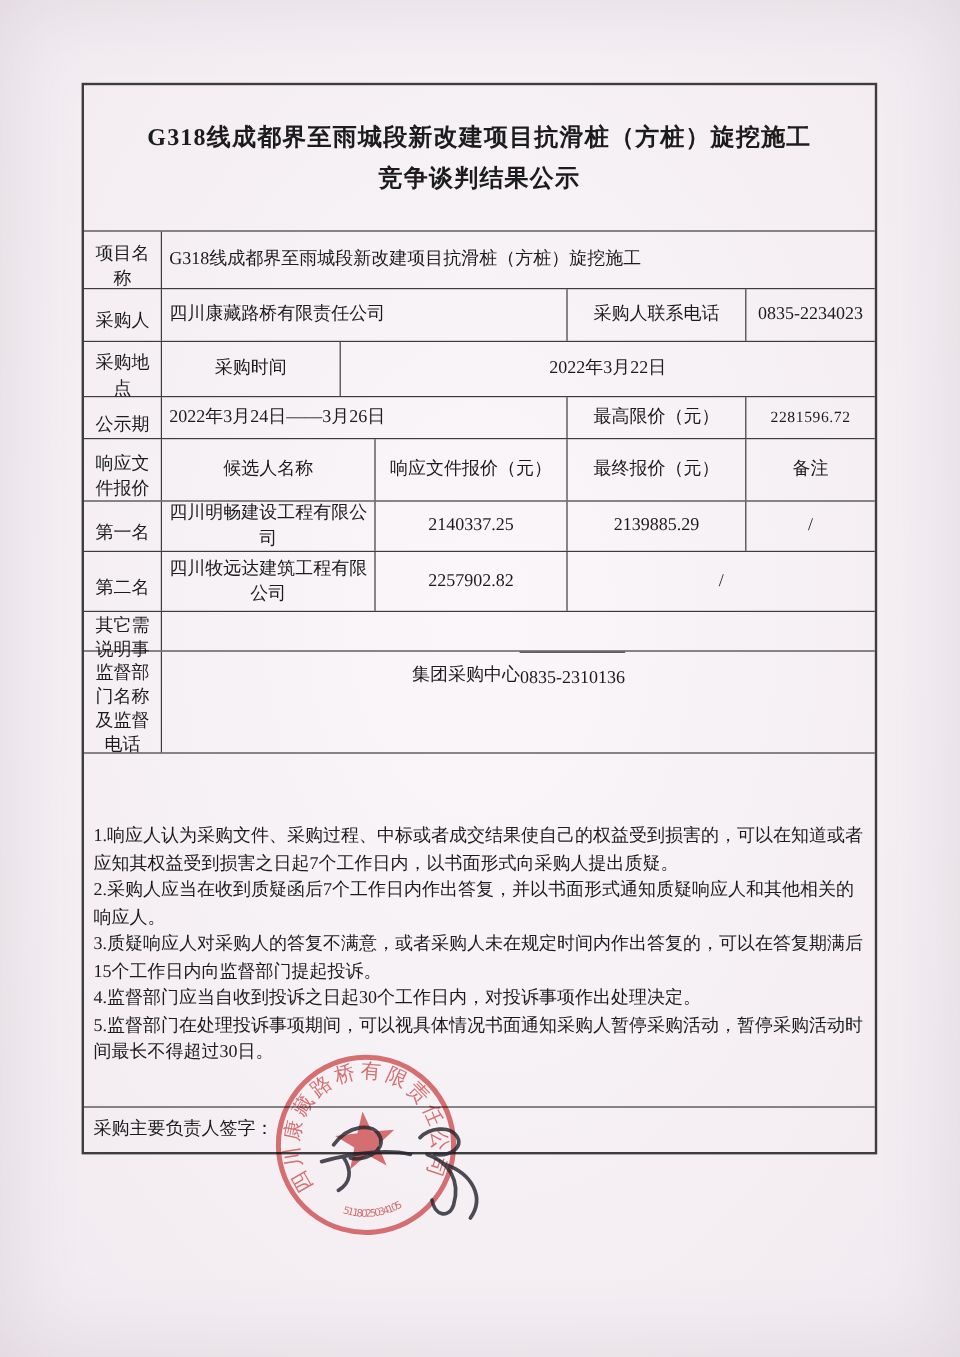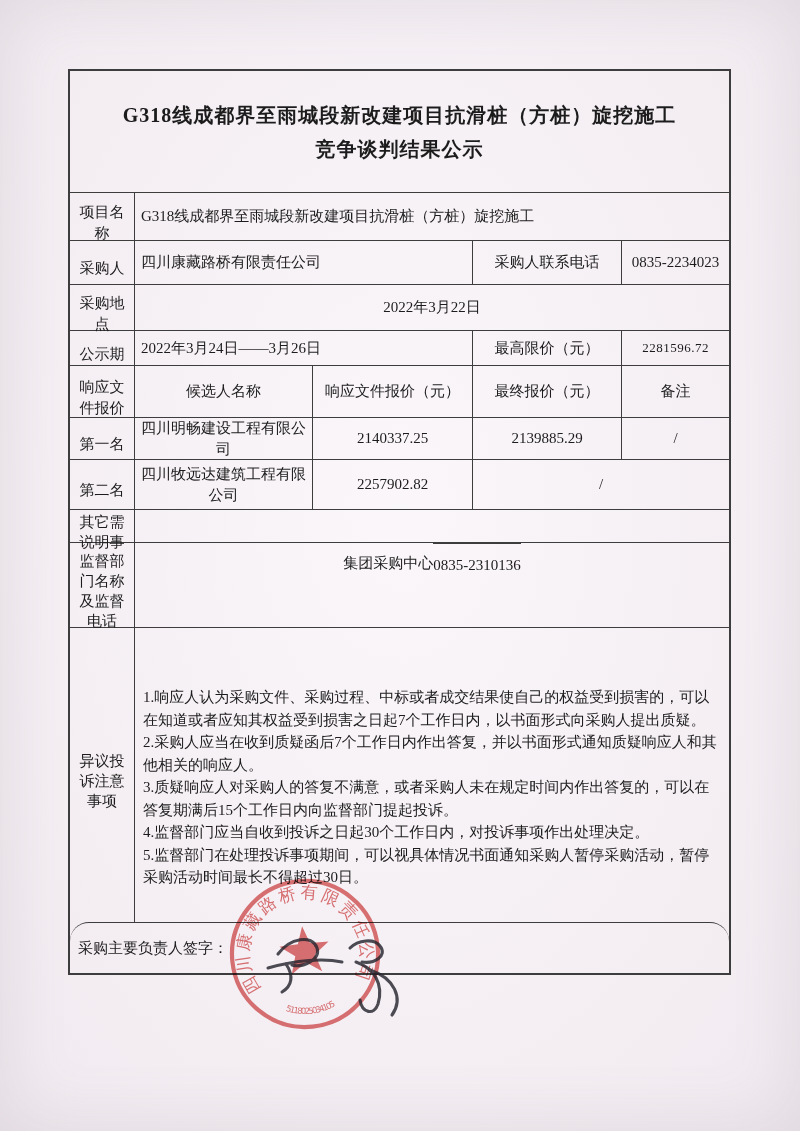--- a/index.html
+++ b/index.html
@@ -47,21 +47,21 @@
   .r-purchaser{height:44px;}
   .r-location{height:46px;}
   .r-publicity{height:35px;}
   .r-candheader{height:52px;font-weight:bold;}
   .r-candheader .cell{font-weight:normal;}
   .r-cand1{height:42px;}
   .r-cand2{height:50px;}
   .r-other{height:33px;}
   .r-supervision{height:85px;}
   .r-objection{height:295px;}
-  .r-signature{height:51px;border-radius:19px;}
+  .r-signature{height:38px;}
   .stack{flex-direction:row;padding:0;align-items:stretch;}
   .subrow{box-sizing:border-box;display:flex;align-items:center;justify-content:center;font-size:15px;}
   .subrow + .subrow{border-top:1px solid #3d3d3d;}
   .sub-a{height:40px;}
   .sub-b{height:44px;}
   .small-num{font-size:13px;letter-spacing:.5px;}
   .objection-text{
     align-items:flex-start;
     padding:58px 8px 8px 8px;
     text-align:left;justify-content:flex-start;
@@ -102,20 +102,21 @@
 
     <div class="row r-purchaser">
       <div class="cell c1">采购人</div>
       <div class="cell w338 left">四川康藏路桥有限责任公司</div>
       <div class="cell w149">采购人联系电话</div>
       <div class="cell grow">0835-2234023</div>
     </div>
 
     <div class="row r-location">
       <div class="cell c1">采购地点</div>
+      <div class="cell w149">采购时间</div>
       <div class="cell grow">2022年3月22日</div>
     </div>
 
     <div class="row r-publicity">
       <div class="cell c1">公示期</div>
       <div class="cell w338 left">2022年3月24日——3月26日</div>
       <div class="cell w149">最高限价（元）</div>
       <div class="cell grow small-num">2281596.72</div>
     </div>
 
@@ -149,21 +150,20 @@
 
     <div class="row r-supervision">
       <div class="cell c1">监督部门名称及监督电话</div>
       <div class="cell grow stack">
         <div class="subrow sub-a">集团采购中心</div>
         <div class="subrow sub-b">0835-2310136</div>
       </div>
     </div>
 
     <div class="row r-objection">
-      <div class="cell c1">异议投诉注意事项</div>
       <div class="cell grow objection-text">
         <p>1.响应人认为采购文件、采购过程、中标或者成交结果使自己的权益受到损害的，可以在知道或者应知其权益受到损害之日起7个工作日内，以书面形式向采购人提出质疑。</p>
         <p>2.采购人应当在收到质疑函后7个工作日内作出答复，并以书面形式通知质疑响应人和其他相关的响应人。</p>
         <p>3.质疑响应人对采购人的答复不满意，或者采购人未在规定时间内作出答复的，可以在答复期满后15个工作日内向监督部门提起投诉。</p>
         <p>4.监督部门应当自收到投诉之日起30个工作日内，对投诉事项作出处理决定。</p>
         <p>5.监督部门在处理投诉事项期间，可以视具体情况书面通知采购人暂停采购活动，暂停采购活动时间最长不得超过30日。</p>
       </div>
     </div>
 
     <div class="row r-signature">

